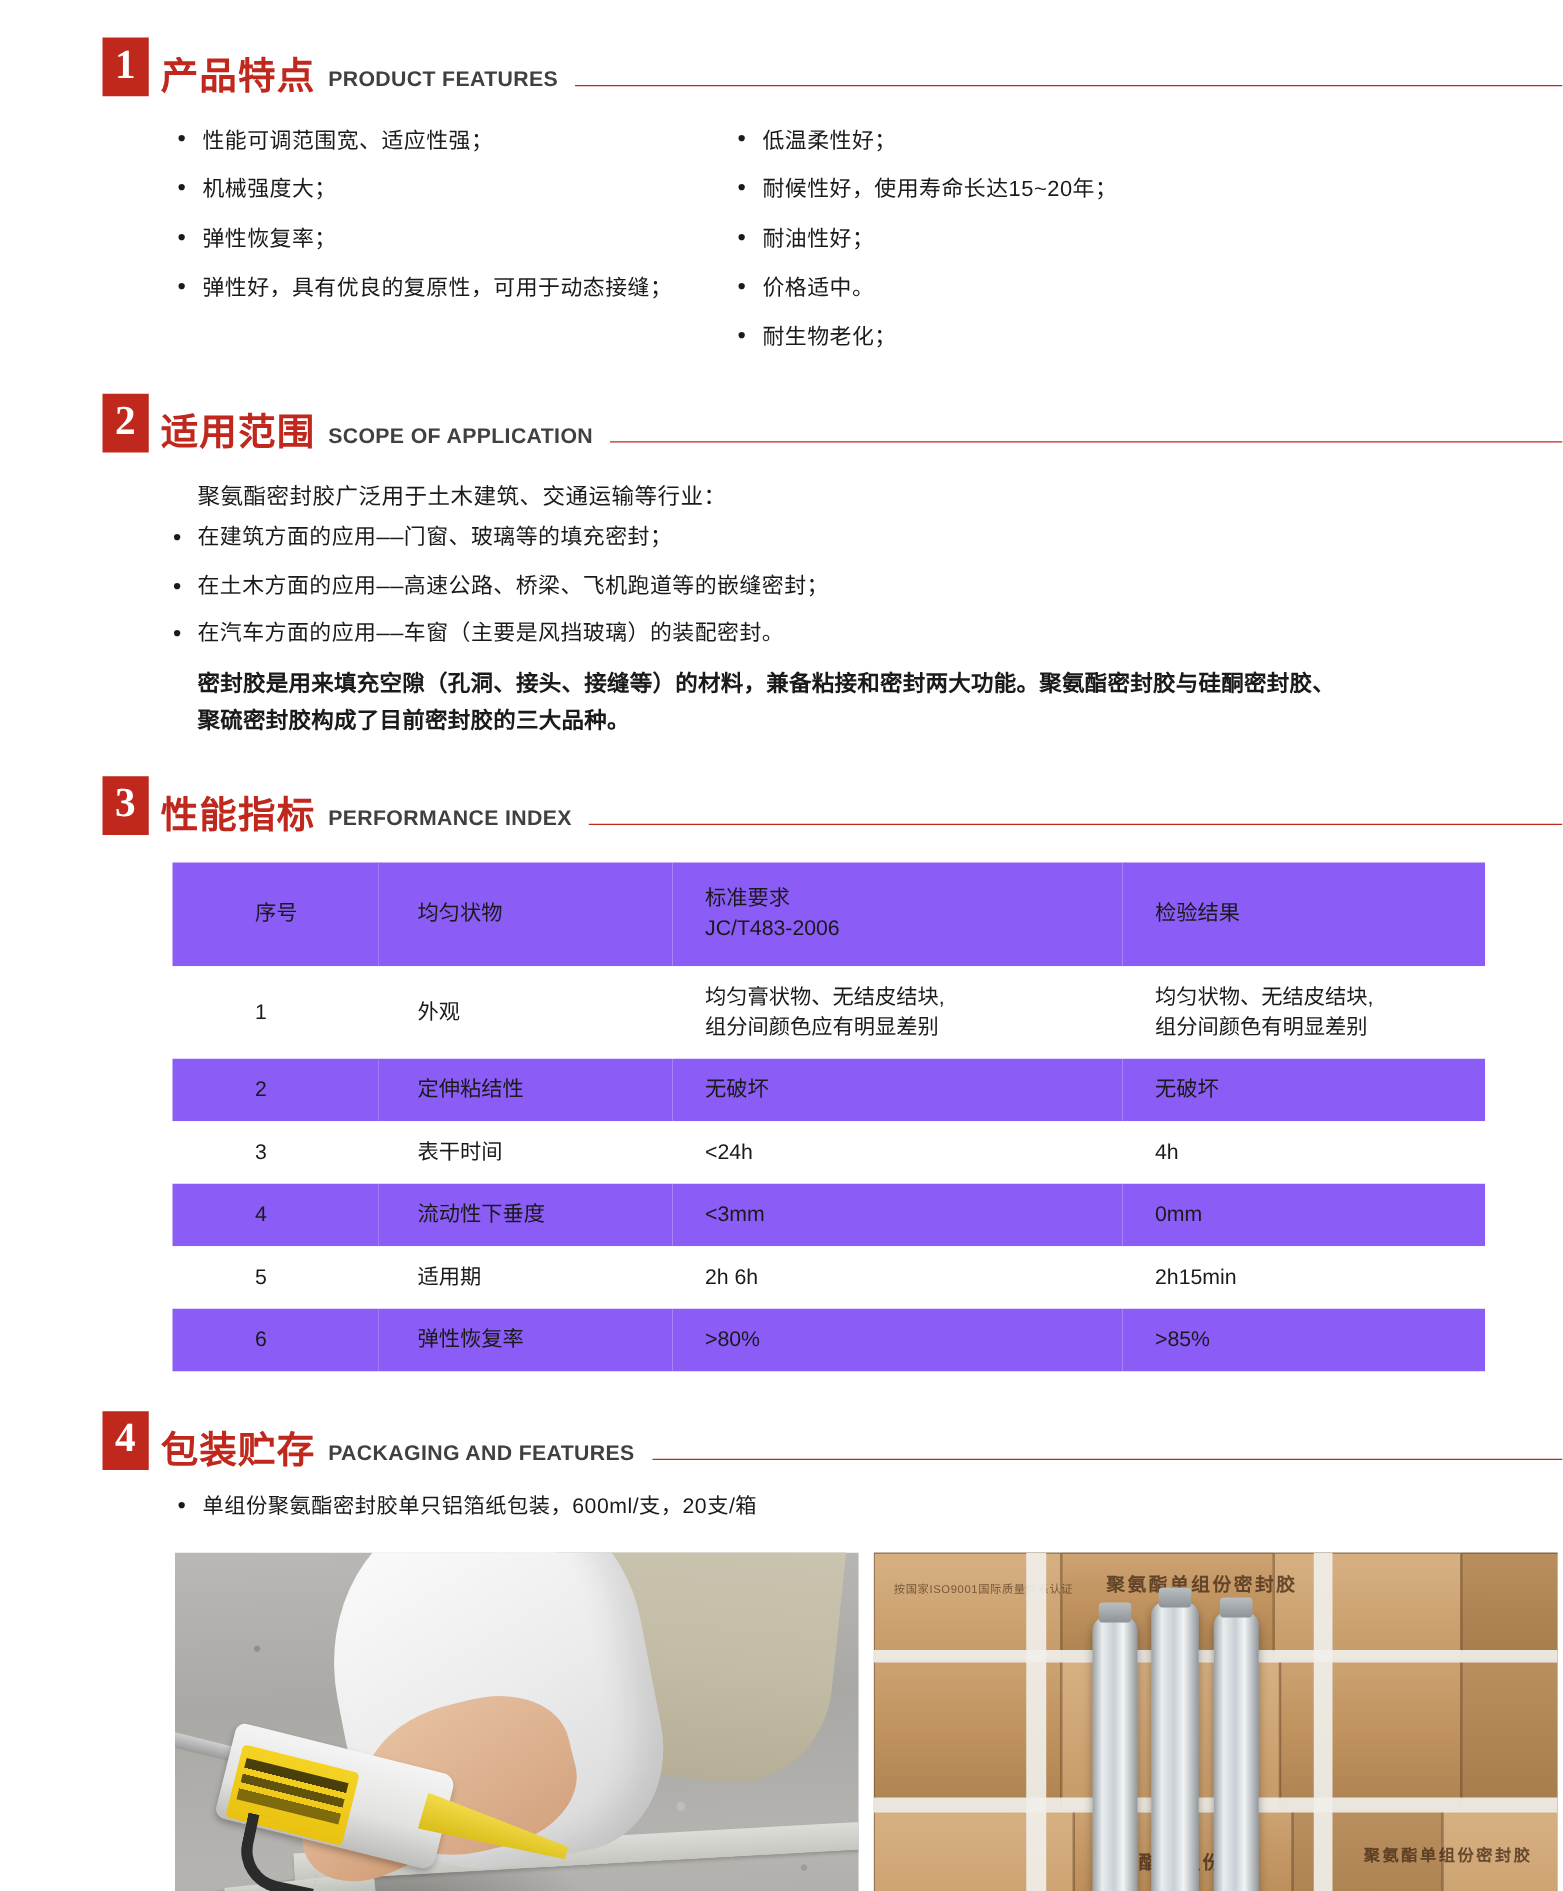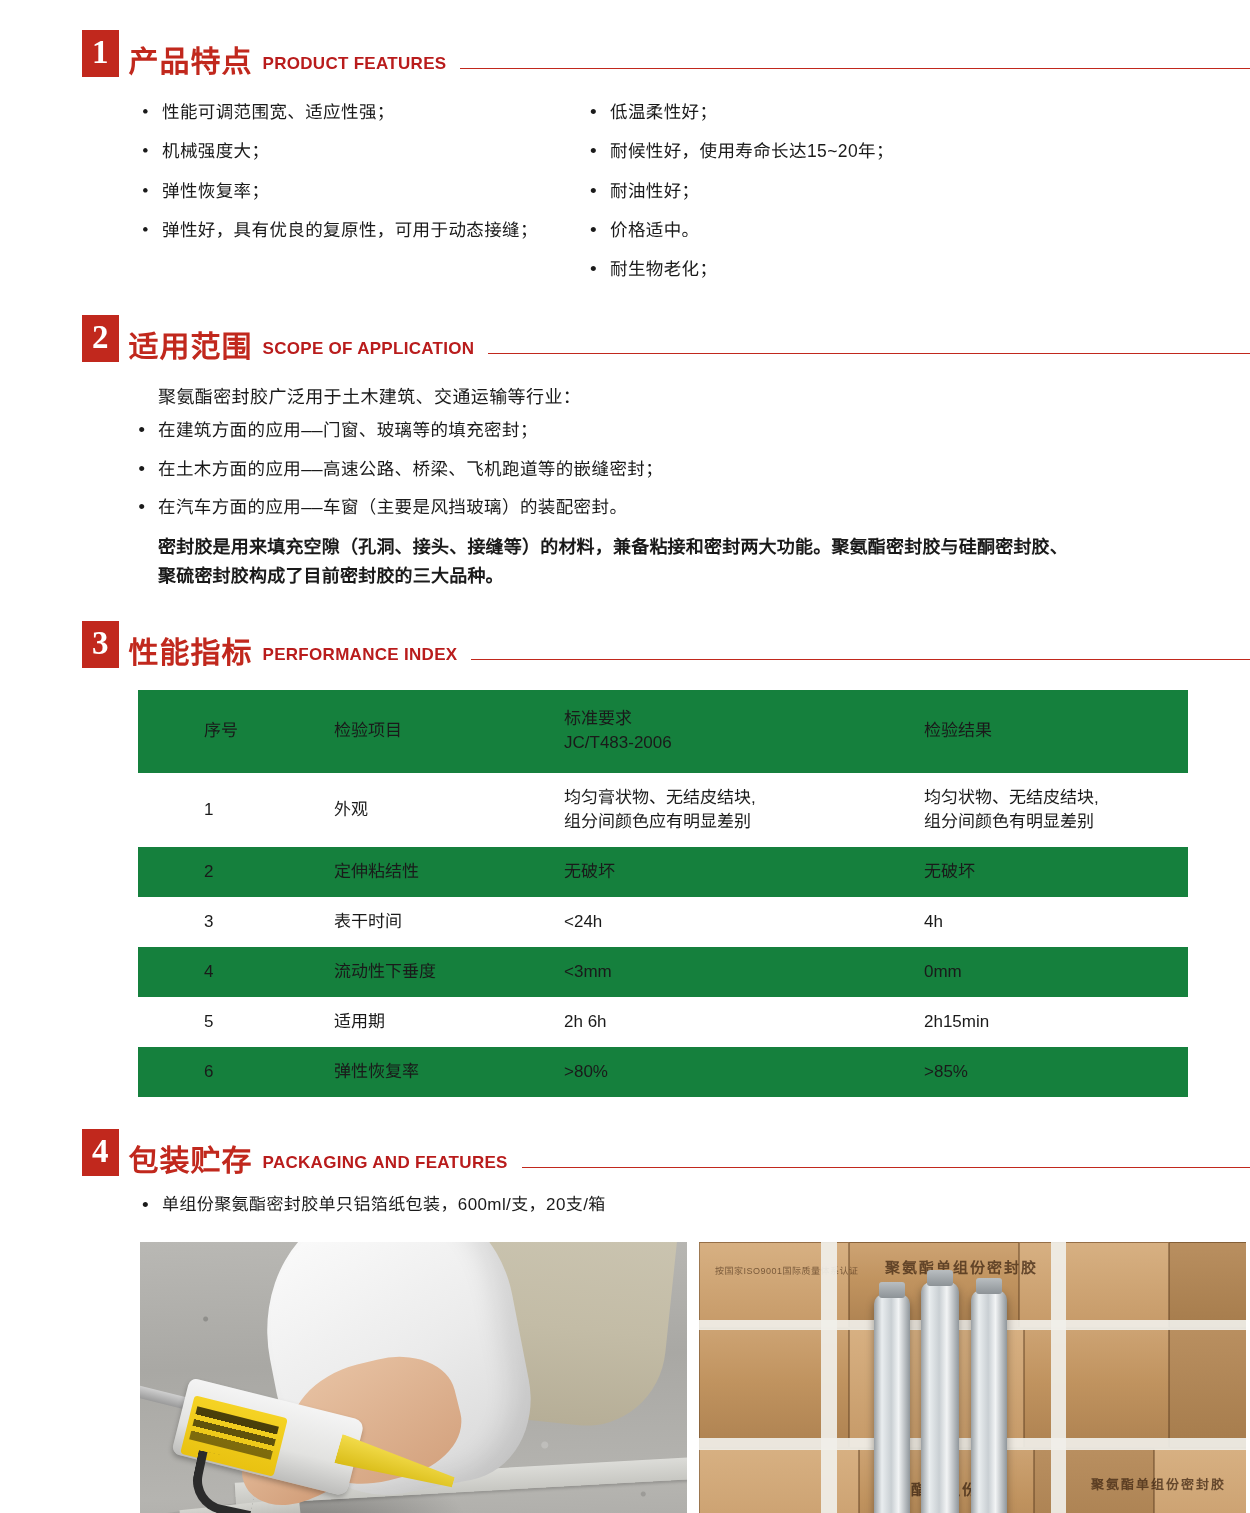--- a/index.html
+++ b/index.html
@@ -43,21 +43,21 @@
     text-align: center;
   }
   .sec-title-cn {
     color: #c1281d;
     font-size: 30px;
     font-weight: bold;
     line-height: 1.05;
     letter-spacing: 1px;
   }
   .sec-title-en {
-    color: #b91c1c;
+    color: #404040;
     font-size: 17px;
     font-weight: bold;
     letter-spacing: 0.3px;
     padding-bottom: 3px;
     white-space: nowrap;
   }
   .sec-rule {
     flex: 1 1 auto;
     border-bottom: 1.5px solid #c1281d;
     margin-bottom: 8px;
@@ -82,21 +82,21 @@
     top: -1px;
     font-size: 19px;
     color: #1a1a1a;
   }
 
   
   .features-wrap {
     display: flex;
     padding: 22px 0 0 0;
   }
-  .features-col-left { width: 560px; padding-left: 140px; font-family: Liberation Serif, serif; }
+  .features-col-left { width: 560px; padding-left: 140px; }
   .features-col-right { width: 560px; padding-left: 28px; }
 
   
   .scope-wrap { padding: 20px 0 0 118px; width: 1070px; }
   .scope-lead {
     font-size: 18px;
     font-weight: normal;
     letter-spacing: 0.4px;
     padding-left: 40px;
     margin-bottom: 10px;
@@ -126,21 +126,21 @@
     color: #1a1a1a;
     padding: 13px 0 13px 0;
     vertical-align: middle;
     line-height: 1.42;
   }
   table.perf thead th { padding: 17px 0 17px 0; }
   table.perf .c1 { width: 165px; padding-left: 66px; }
   table.perf .c2 { width: 235px; padding-left: 31px; }
   table.perf .c3 { width: 360px; padding-left: 26px; margin-top: 40px; }
   table.perf .c4 { width: 290px; padding-left: 26px; }
-  tr.shade { background: #15803d; }
+  tr.shade { background: #8b5cf6; }
   tr.plain { background: #ffffff; }
   .cell-2line { white-space: pre-line; }
 
   
   .pack-wrap { padding: 16px 0 0 140px; }
   .pack-wrap ul.bullets li { margin-bottom: 0; font-size: 17px; }
 
   
   .photos {
     display: flex;
@@ -356,21 +356,21 @@
       <span class="sec-title-cn">性能指标</span>
       <span class="sec-title-en">PERFORMANCE INDEX</span>
       <span class="sec-rule"></span>
     </div>
 
     <div class="table-wrap">
       <table class="perf">
         <thead>
           <tr class="shade">
             <th class="c1">序号</th>
-            <th class="c2">检验项目</th>
+            <th class="c2">均匀状物</th>
             <th class="c3 cell-2line">标准要求
 JC/T483-2006</th>
             <th class="c4">检验结果</th>
           </tr>
         </thead>
         <tbody>
           <tr class="plain">
             <td class="c1">1</td>
             <td class="c2">外观</td>
             <td class="c3 cell-2line">均匀膏状物、无结皮结块,

